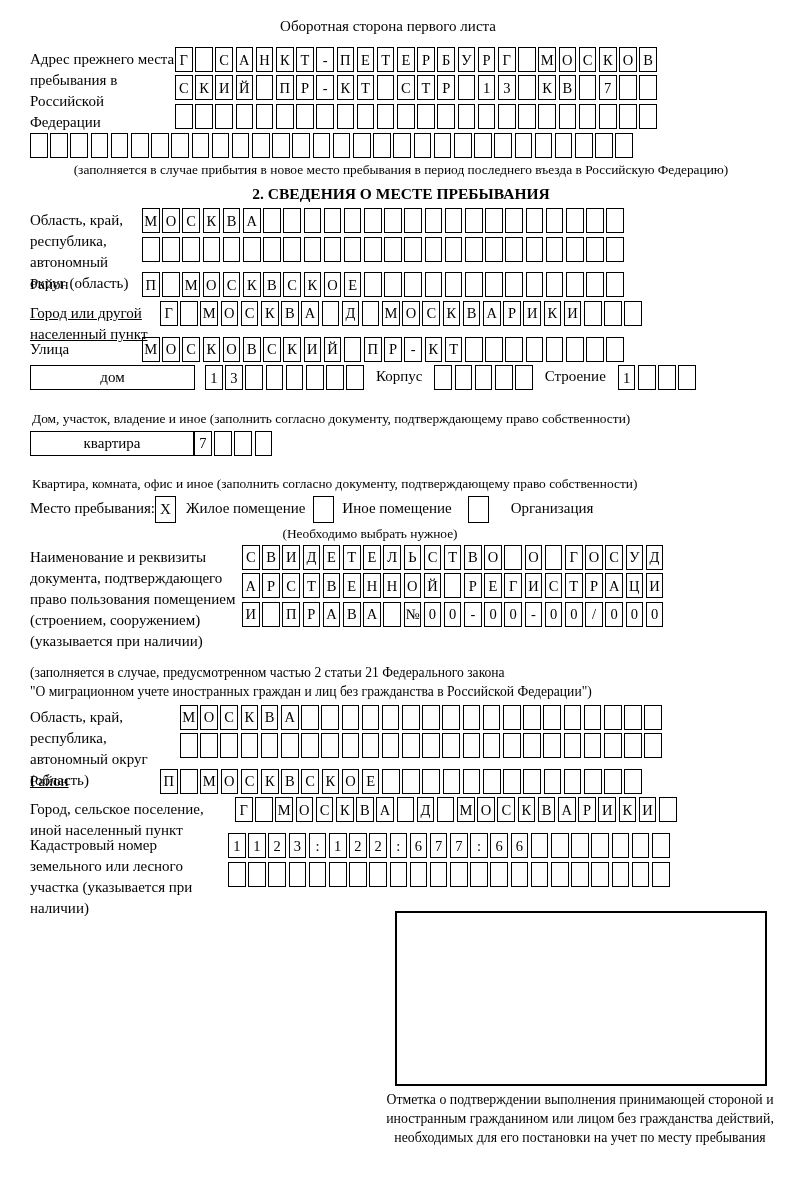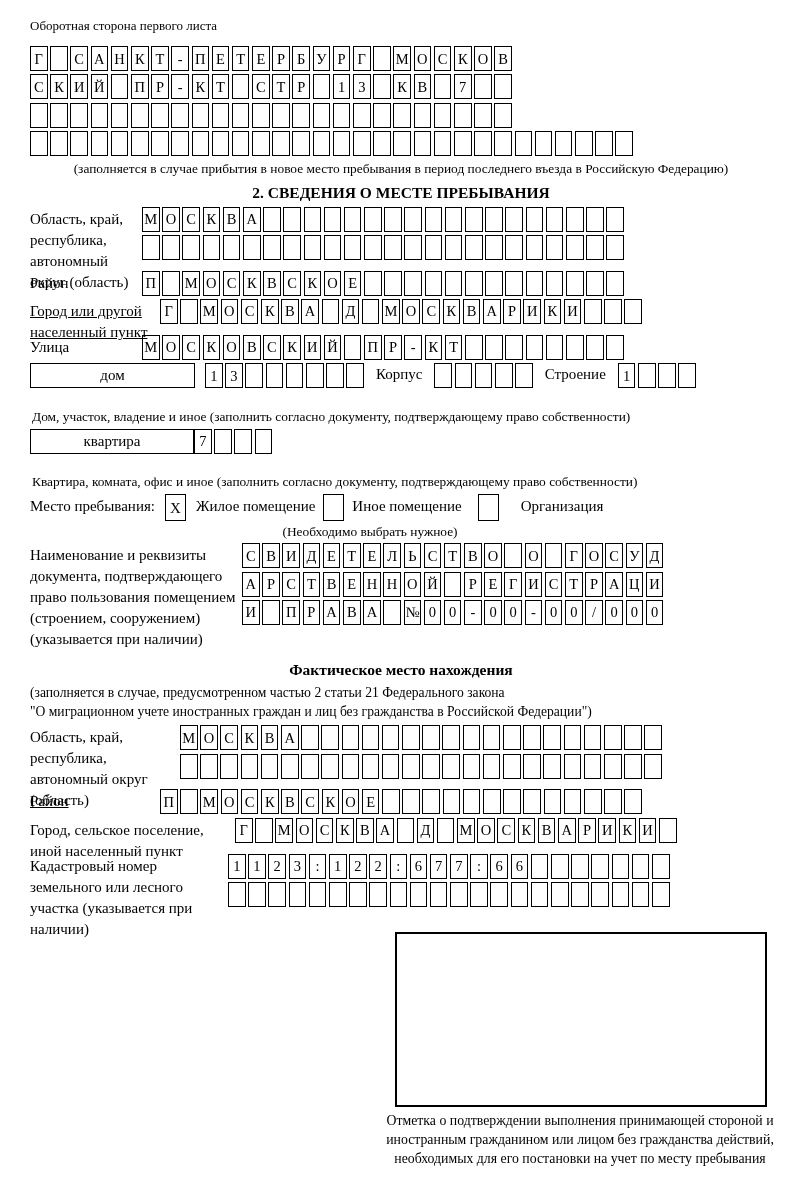--- a/index.html
+++ b/index.html
@@ -4,21 +4,21 @@
 <style>
   * { box-sizing: border-box; margin: 0; padding: 0; }
   html, body { background: #fff; }
   body {
     width: 800px; height: 1180px; overflow: hidden;
     font-family: "Liberation Serif", "DejaVu Serif", serif;
     color: #000;
   }
   .page { padding: 18px 28px 0 30px; }
 
-  .corner { text-align: left; font-size: 13px; padding-right: 26px; }
+  .corner { text-align: center; font-size: 15px; padding-right: 26px; }
 
   .frow { display: flex; align-items: flex-start; }
   .lbl { font-size: 15px; line-height: 21px; padding-top: 2px; flex: 0 0 auto; }
 
   .boxrow { display: flex; gap: 2.6px; margin-bottom: 3.4px; }
   .cbox {
     flex: 0 0 17.6px; width: 17.6px; height: 25px;
     border: 1.7px solid #000;
     display: flex; align-items: center; justify-content: center;
     font-size: 14.5px; padding-top: 1px;
@@ -82,20 +82,21 @@
   }
 </style>
 </head>
 <body>
 
 <div class="page">
 
   <div class="corner">Оборотная сторона первого листа</div>
 
   <div class="frow sec1">
+    <div class="lbl w145">Адрес прежнего места пребывания в Российской Федерации</div>
     <div>
       <div class="boxrow">
           <span class="cbox">Г</span>
           <span class="cbox"></span>
           <span class="cbox">С</span>
           <span class="cbox">А</span>
           <span class="cbox">Н</span>
           <span class="cbox">К</span>
           <span class="cbox">Т</span>
           <span class="cbox">-</span>
@@ -393,21 +394,21 @@
     <div class="boxrow">
         <span class="cbox">7</span>
         <span class="cbox"></span>
         <span class="cbox"></span>
         <span class="cbox"></span>
       </div>
   </div>
   <div class="note subnote">Квартира, комната, офис и иное (заполнить согласно документу, подтверждающему право собственности)</div>
 
   <div class="stayrow">
-    <div class="ilbl stay-main" style="margin:0 10px 0 0">Место пребывания:</div>
+    <div class="ilbl stay-main" style="margin:0 0 0 0">Место пребывания:</div>
     <div class="boxrow check mr10">
         <span class="cbox">X</span>
       </div>
     <div class="stay-opt mr8" style="font-size:15px">Жилое помещение</div>
     <div class="boxrow check mr8">
         <span class="cbox"></span>
       </div>
     <div class="stay-opt mr16" style="font-size:15px">Иное помещение</div>
     <div class="boxrow check mr22">
         <span class="cbox"></span>
@@ -484,21 +485,20 @@
           <span class="cbox">0</span>
           <span class="cbox">0</span>
           <span class="cbox">/</span>
           <span class="cbox">0</span>
           <span class="cbox">0</span>
           <span class="cbox">0</span>
         </div>
     </div>
   </div>
 
-  <div class="act-title">Фактическое место нахождения</div>
   <div class="act-note">(заполняется в случае, предусмотренном частью 2 статьи 21 Федерального закона</div>
   <div class="act-note" style="margin-bottom:4px">"О миграционном учете иностранных граждан и лиц без гражданства в Российской Федерации")</div>
 
   <div class="frow h64">
     <div class="lbl w150">Область, край, республика, автономный округ (область)</div>
     <div>
       <div class="boxrow">
           <span class="cbox">М</span>
           <span class="cbox">О</span>
           <span class="cbox">С</span>

